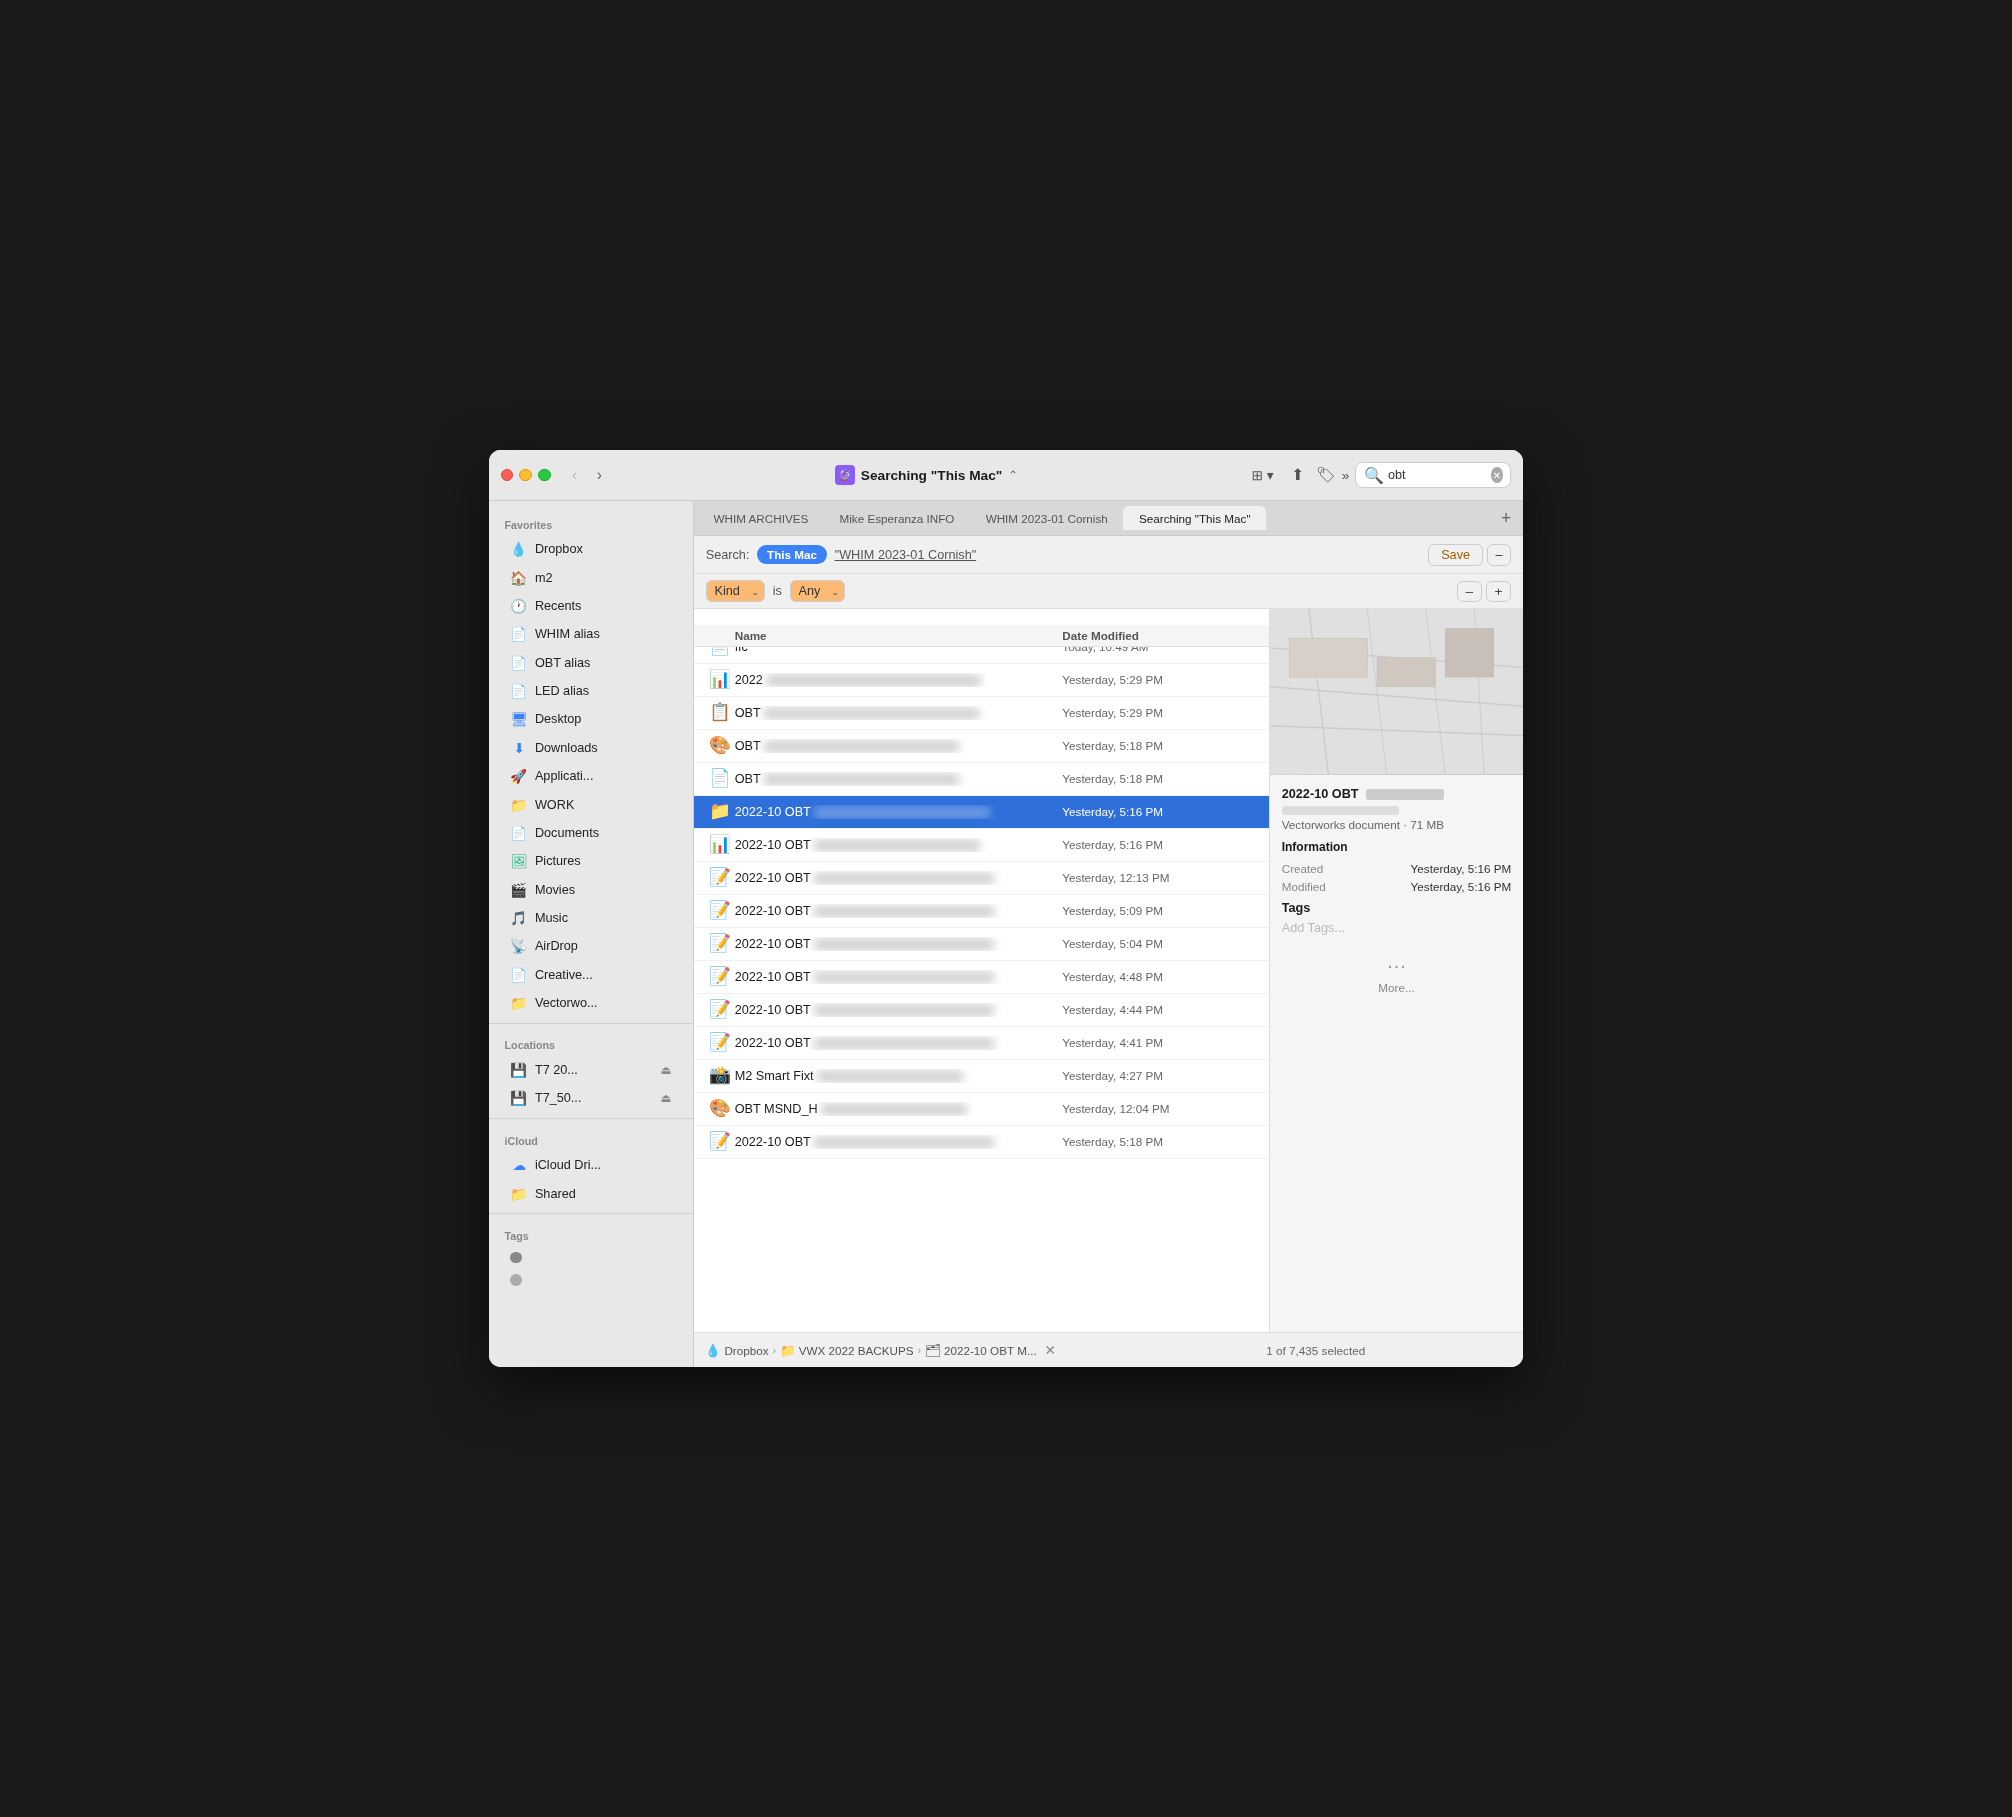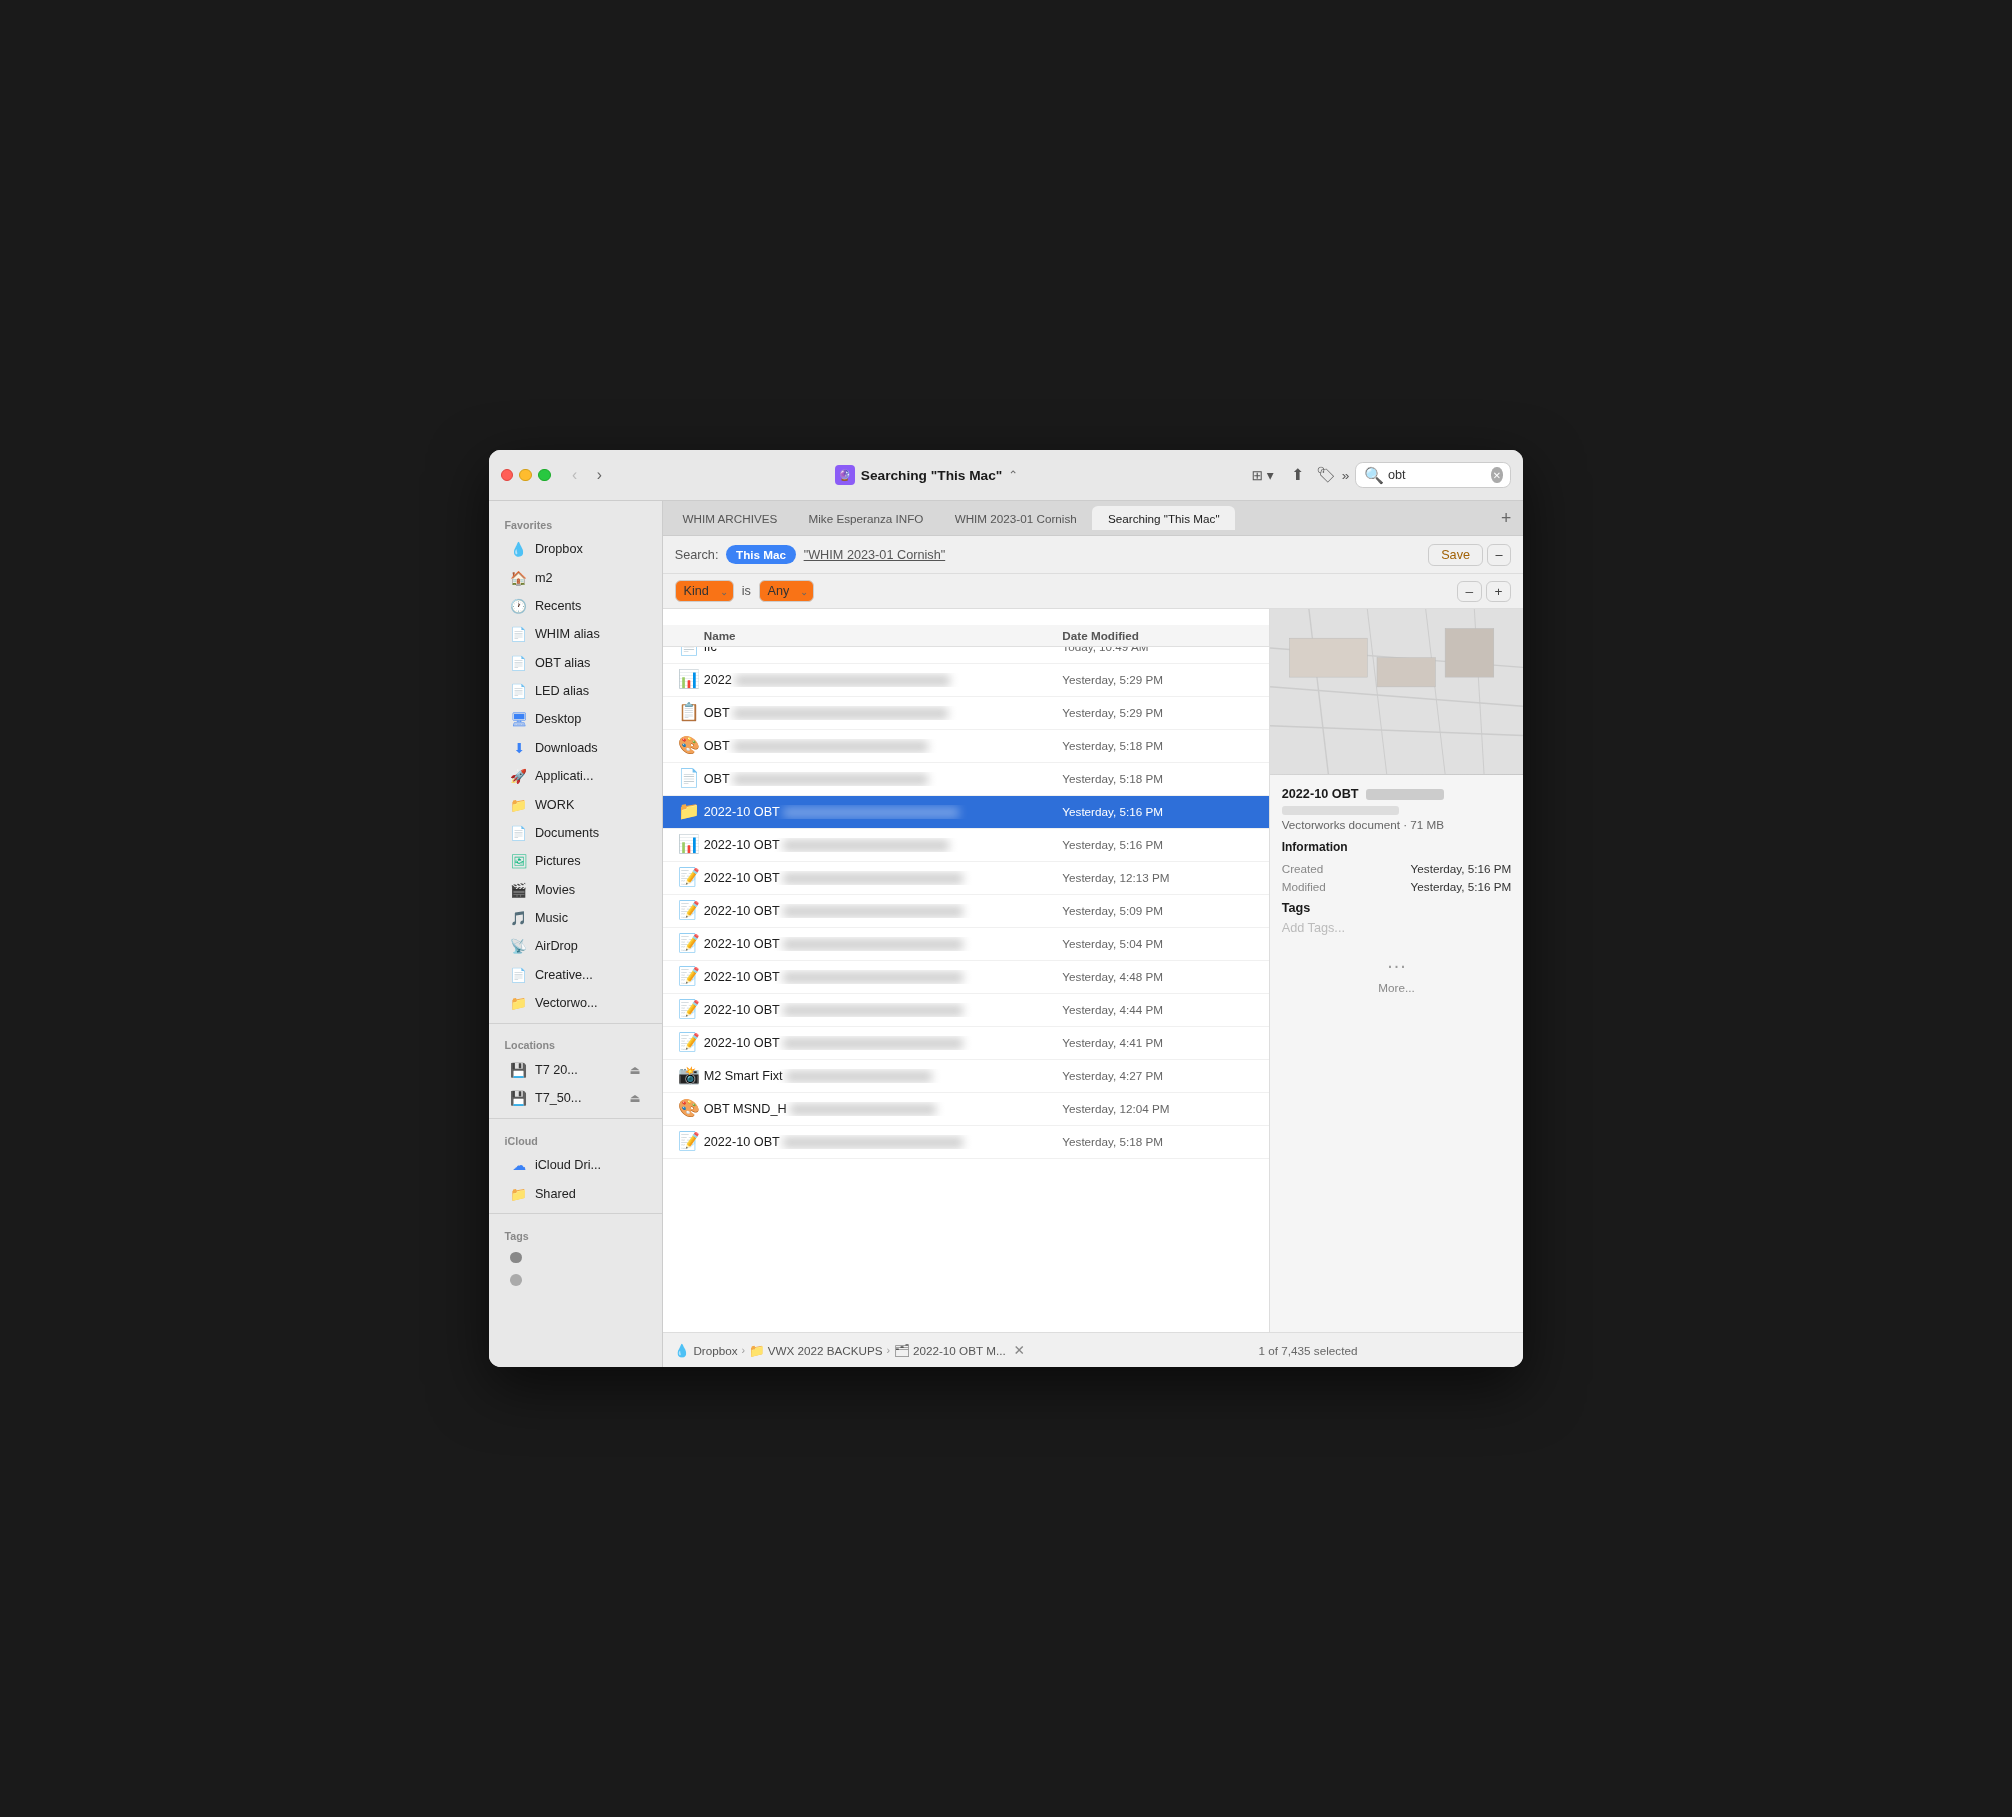--- a/index.html
+++ b/index.html
@@ -151,21 +151,21 @@
       justify-content: center;
     }
     
     .main-content {
       display: flex;
       flex: 1;
       overflow: hidden;
     }
     
     .sidebar {
-      width: 174px;
+      width: 205px;
       background: #e8e8e8;
       border-right: 1px solid #ccc;
       overflow-y: auto;
       padding: 7.8px 0;
       flex-shrink: 0;
     }
     .sidebar-section-label {
       font-size: 10.7px;
       font-weight: 600;
       color: #888;
@@ -316,21 +316,21 @@
     .filter-row {
       display: flex;
       align-items: center;
       padding: 5.9px 11.7px;
       gap: 7.8px;
       background: #f0f0f0;
       border-bottom: 1px solid #ddd;
       flex-shrink: 0;
     }
     .filter-select {
-      background: #f97316;
+      background: #fdba74;
       border: 1px solid #ccc;
       border-radius: 5.9px;
       padding: 2.9px 23.4px 2.9px 7.8px;
       font-size: 12.7px;
       color: #333;
       appearance: none;
       cursor: pointer;
       position: relative;
     }
     .filter-select-wrapper {

